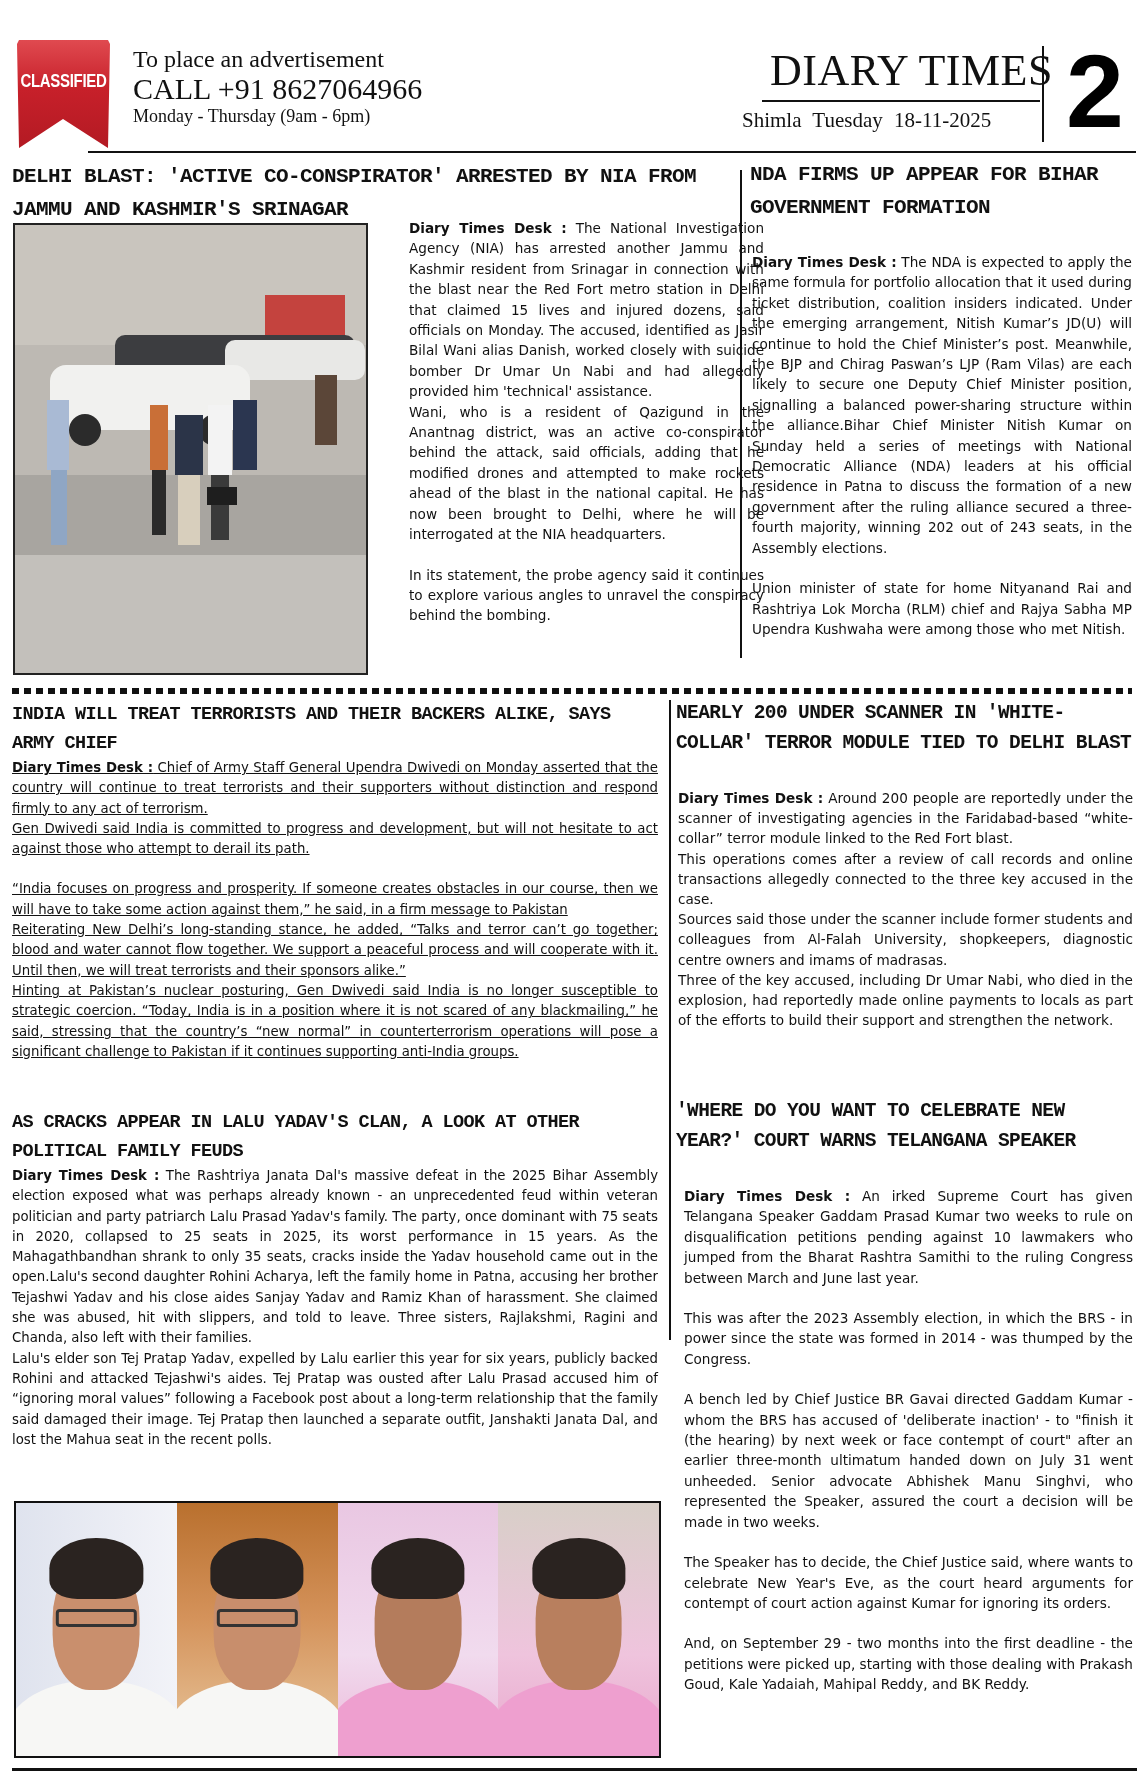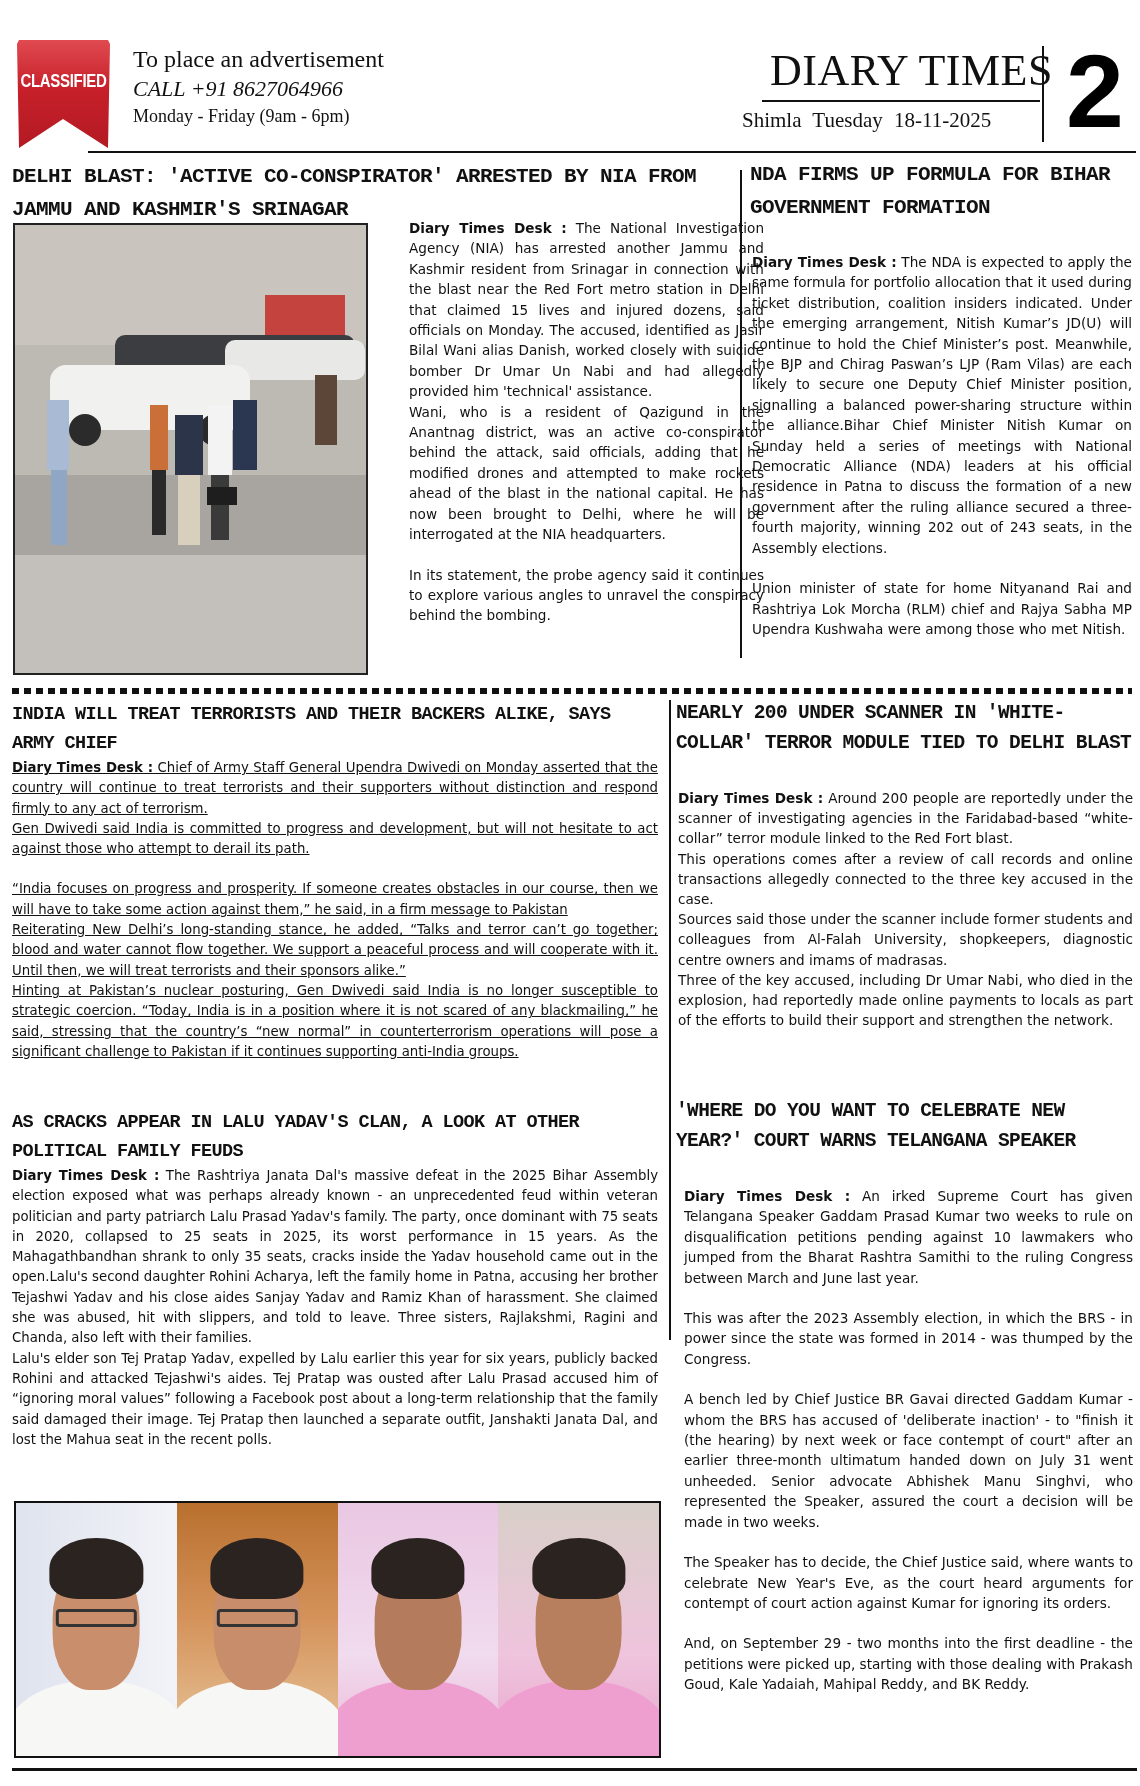--- a/index.html
+++ b/index.html
@@ -11,21 +11,21 @@
     position: absolute; left: 17px; top: 40px; width: 93px; height: 108px;
   }
   .classified-ribbon svg { width: 100%; height: 100%; display: block; }
   .classified-label {
     position: absolute; left: 17px; top: 72px; width: 93px; text-align: center;
     color: #fff; font-family: "Liberation Sans", sans-serif; font-weight: bold;
     font-size: 15px; letter-spacing: -0.3px; transform: scaleY(1.25);
   }
   .ad-text { position: absolute; left: 133px; top: 44px; font-family: "Liberation Serif", serif; color: #111; }
   .ad-line1 { font-size: 24px; line-height: 30px; }
-  .ad-line2 { font-size: 22px; line-height: 30px; font-style: italic; }
+  .ad-line2 { font-size: 30px; line-height: 30px; }
   .ad-line3 { font-size: 18px; line-height: 24px; }
 
   .paper-title {
     position: absolute; left: 770px; top: 46px; font-family: "Liberation Serif", serif;
     font-size: 44px; letter-spacing: 0.5px; color: #111; line-height: 50px;
   }
   .title-rule { position: absolute; left: 762px; top: 100px; width: 278px; height: 2px; background: #111; }
   .dateline {
     position: absolute; left: 742px; top: 108px; font-family: "Liberation Serif", serif;
     font-size: 21px; color: #111; word-spacing: 6px;
@@ -121,21 +121,21 @@
       </linearGradient>
     </defs>
     <polygon points="2,0 91,0 93,4 91,108 46,79 2,108 0,4" fill="url(#rib)"></polygon>
   </svg>
 </div>
 <div class="classified-label">CLASSIFIED</div>
 
 <div class="ad-text">
   <div class="ad-line1">To place an advertisement</div>
   <div class="ad-line2">CALL +91 8627064966</div>
-  <div class="ad-line3">Monday - Friday (9am - 6pm)</div>
+  <div class="ad-line3">Monday - Thursday (9am - 6pm)</div>
 </div>
 
 <div class="paper-title">DIARY TIMES</div>
 <div class="title-rule"></div>
 <div class="dateline">Shimla  Tuesday  18-11-2025</div>
 <div class="mast-vrule"></div>
 <div class="page-number">2</div>
 <div class="mast-rule"></div>
 
 <div class="headline a1-headline">DELHI BLAST: 'ACTIVE CO-CONSPIRATOR' ARRESTED BY NIA FROM JAMMU AND KASHMIR'S SRINAGAR</div>
@@ -167,21 +167,21 @@
 </div>
 
 <div class="body-text a1-body">
   <p><span class="desk">Diary Times Desk :</span><span> The National Investigation Agency (NIA) has arrested another Jammu and Kashmir resident from Srinagar in connection with the blast near the Red Fort metro station in Delhi that claimed 15 lives and injured dozens, said officials on Monday. The accused, identified as Jasir Bilal Wani alias Danish, worked closely with suicide bomber Dr Umar Un Nabi and had allegedly provided him 'technical' assistance.</span></p>
   <p>Wani, who is a resident of Qazigund in the Anantnag district, was an active co-conspirator behind the attack, said officials, adding that he modified drones and attempted to make rockets ahead of the blast in the national capital. He has now been brought to Delhi, where he will be interrogated at the NIA headquarters.</p>
   <p class="gap">In its statement, the probe agency said it continues to explore various angles to unravel the conspiracy behind the bombing.</p>
 </div>
 
 <div class="col-vrule-top"></div>
 
-<div class="headline a2-headline">NDA FIRMS UP FORMULA FOR BIHAR GOVERNMENT FORMATION</div>
+<div class="headline a2-headline">NDA FIRMS UP APPEAR FOR BIHAR GOVERNMENT FORMATION</div>
 <div class="body-text a2-body">
   <p><span class="desk">Diary Times Desk :</span><span> The NDA is expected to apply the same formula for portfolio allocation that it used during ticket distribution, coalition insiders indicated. Under the emerging arrangement, Nitish Kumar’s JD(U) will continue to hold the Chief Minister’s post. Meanwhile, the BJP and Chirag Paswan’s LJP (Ram Vilas) are each likely to secure one Deputy Chief Minister position, signalling a balanced power-sharing structure within the alliance.Bihar Chief Minister Nitish Kumar on Sunday held a series of meetings with National Democratic Alliance (NDA) leaders at his official residence in Patna to discuss the formation of a new government after the ruling alliance secured a three-fourth majority, winning 202 out of 243 seats, in the Assembly elections.</span></p>
   <p class="gap">Union minister of state for home Nityanand Rai and Rashtriya Lok Morcha (RLM) chief and Rajya Sabha MP Upendra Kushwaha were among those who met Nitish.</p>
 </div>
 
 <div class="dot-divider"></div>
 
 <div class="headline a3-headline">INDIA WILL TREAT TERRORISTS AND THEIR BACKERS ALIKE, SAYS ARMY CHIEF</div>
 <div class="body-text a3-body">
   <p><span class="desk">Diary Times Desk :</span><span> Chief of Army Staff General Upendra Dwivedi on Monday asserted that the country will continue to treat terrorists and their supporters without distinction and respond firmly to any act of terrorism.</span></p>

